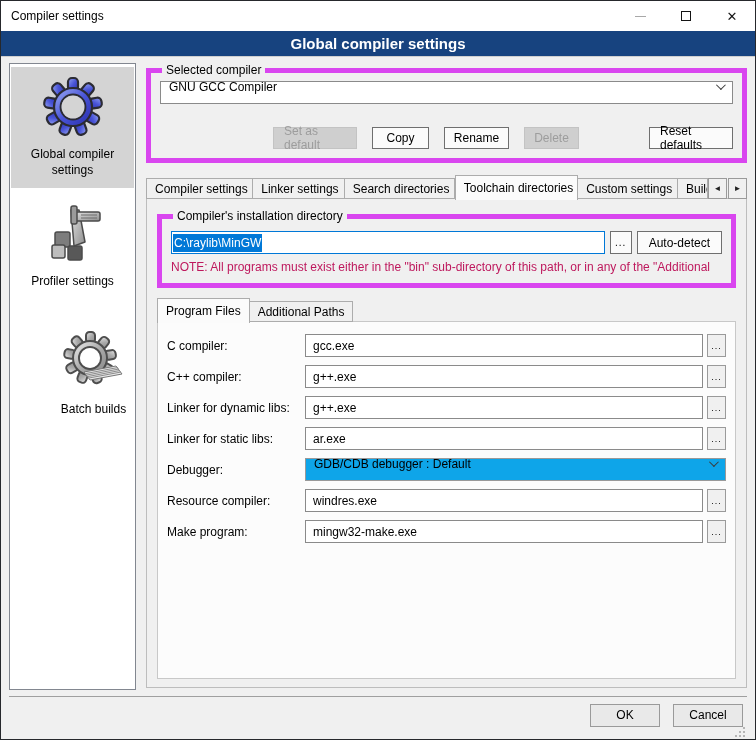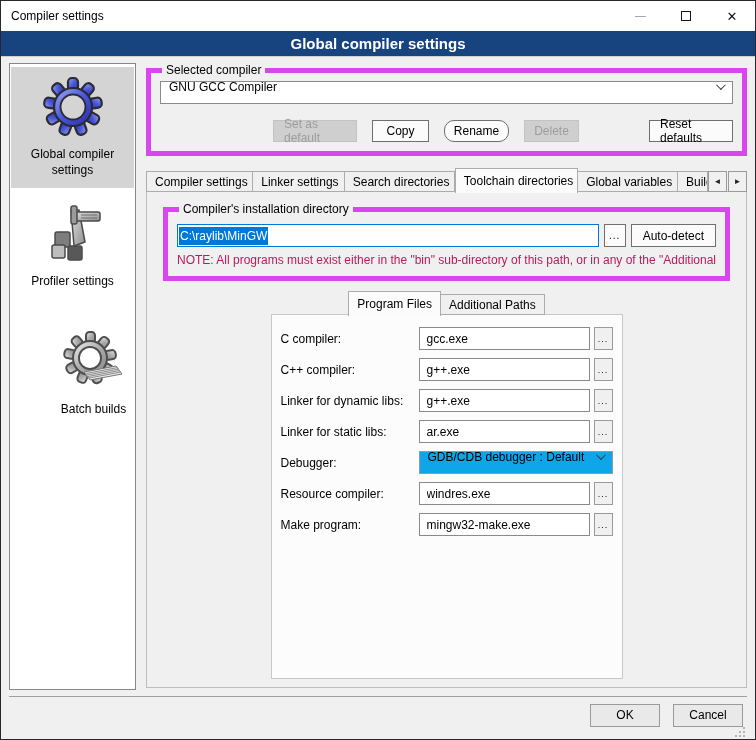--- a/index.html
+++ b/index.html
@@ -60,24 +60,24 @@
   .chev { width: 7px; height: 7px; border-right: 1px solid #3c3c3c; border-bottom: 1px solid #3c3c3c; transform: rotate(45deg) translateY(-2px); flex: none; }
   .combo.gray { background: #0ea5e9; border-color: #999; }
 
   
   .btn {
     height: 22px; background: #fbfbfb; border: 1px solid #6f6f6f;
     display: inline-flex; align-items: center; justify-content: center;
     font-size: 12px; padding: 0 10px;
   }
   .btn.disabled { background: #cfcfcf; border-color: #c3c3c3; color: #9d9d9d; }
-  .btn-row { display: flex; margin-top: 16px; align-items: center; gap: 15px; }
+  .btn-row { display: flex; margin-top: 23px; align-items: center; gap: 15px; }
   .btn-row .first { margin-left: 113px; width: 84px; }
   .btn-row .w56 { width: 57px; }
-  .btn-row .w64 { width: 65px; border-radius: 10px; }
+  .btn-row .w64 { width: 65px; }
   .btn-row .w55 { width: 55px; }
   .btn-row .last { margin-left: auto; width: 84px; }
 
   
   .tabbar { display: flex; align-items: flex-end; margin-top: 12px; position: relative; z-index: 2; }
   .tab {
     height: 21px; padding: 0 8px; display: flex; align-items: center;
     background: #f0f0f0; border: 1px solid #acacac; border-left: none;
     white-space: nowrap; overflow: hidden;
   }
@@ -86,21 +86,21 @@
     height: 25px; background: #fbfbfb; border-left: 1px solid #acacac;
     border-bottom: none; margin-bottom: -1px; font-size: 12px;
   }
   .tab.clipped { max-width: 30px; padding-right: 0; flex: none; }
   .tab-arrows { margin-left: auto; display: flex; gap: 1px; }
   .arrow-btn { width: 19px; height: 21px; background: #f0f0f0; border: 1px solid #9a9a9a; font-size: 8px; display: flex; align-items: center; justify-content: center; color: #222; }
 
   .tabpanel {
     flex: 1; border: 1px solid #bdbdbd; background: #f0f0f0;
     margin-top: -1px; padding: 10px 10px 8px 10px;
-    display: flex; flex-direction: column; min-height: 0; position: relative; z-index: 1; align-items: center;
+    display: flex; flex-direction: column; min-height: 0; position: relative; z-index: 1;
   }
 
   
   .path-row { display: flex; align-items: center; margin-top: 4px; }
   .path-input { flex: 1; height: 23px; border: 1px solid #0078d7; background: #fff; display: flex; align-items: center; padding: 0 1px; overflow: hidden; }
   .path-selection { background: #0078d7; color: #fff; padding: 2px 1px; white-space: nowrap; }
   .small-btn { width: 21px; height: 23px; margin-left: 5px; flex: none; font-size: 10px; letter-spacing: 1px; }
   .ad-btn { height: 23px; margin-left: 5px; padding: 0 11px; flex: none; }
   .note { color: #be185d; margin-top: 6px; white-space: nowrap; overflow: hidden; }
 
@@ -271,21 +271,21 @@
           <div class="btn disabled w55">Delete</div>
           <div class="btn last">Reset defaults</div>
         </div>
       </fieldset>
 
       <div class="tabbar">
         <div class="tab">Compiler settings</div>
         <div class="tab">Linker settings</div>
         <div class="tab">Search directories</div>
         <div class="tab active">Toolchain directories</div>
-        <div class="tab">Global variables</div>
+        <div class="tab">Custom settings</div>
         <div class="tab clipped">Build options</div>
         <div class="tab-arrows">
           <div class="arrow-btn">◄</div>
           <div class="arrow-btn">►</div>
         </div>
       </div>
 
       <div class="tabpanel">
 
         <fieldset class="group">

